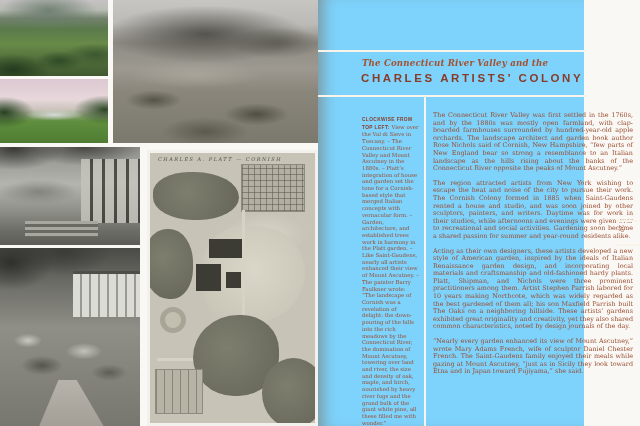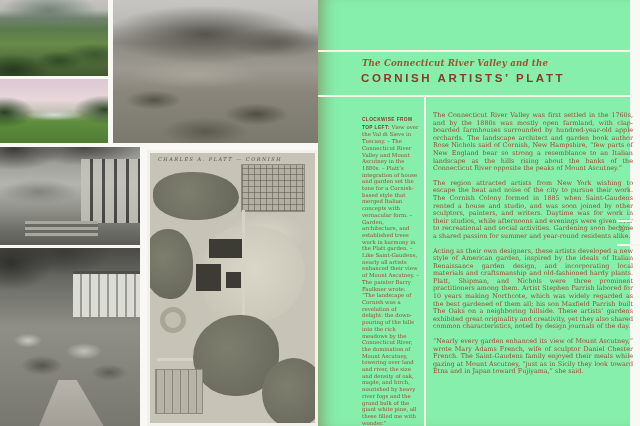--- a/index.html
+++ b/index.html
@@ -96,21 +96,21 @@
     background:#c2bfaf;border:5px solid #a9a596;box-sizing:border-box;}
   .plan-path{position:absolute;background:#d6d2c4;}
   #plan-path-v{left:56%;top:21%;width:3px;height:42%;}
   #plan-path-h{left:4%;top:76%;width:60%;height:3px;}
   #plan-beds{left:3%;top:80%;width:28%;height:16%;background:#b7b4a5;border:1px solid #8d8a7e;
     background-image:repeating-linear-gradient(90deg, rgba(90,88,78,.5) 0 1px, transparent 1px 8px);}
   #plan-title{position:absolute;left:8px;top:3px;right:4px;
     font-size:5px;font-style:italic;letter-spacing:1.5px;color:#55534a;white-space:nowrap;overflow:hidden;}
 
   
-  #right-page{left:318px;top:0;width:312px;height:426px;background:#86efac;
+  #right-page{left:318px;top:0;width:266px;height:426px;background:#7dd3fc;
     box-shadow:inset 14px 0 16px -10px rgba(125,62,25,.45);}
   .rule-h{position:absolute;left:0;right:0;height:2px;background:#faf3e9;}
   #rule-top{top:50px;}
   #rule-mid{top:95px;}
   #rule-v{position:absolute;left:106px;top:97px;bottom:0;width:2px;background:#faf3e9;}
 
   #kicker{left:44px;top:58px;font-size:8.6px;font-style:italic;font-weight:bold;
     color:#a5502e;letter-spacing:.2px;white-space:nowrap;}
   #title-main{left:43px;top:72px;font-family:"Liberation Sans",sans-serif;
     font-size:11.5px;font-weight:bold;letter-spacing:2.6px;color:#8a3a26;white-space:nowrap;}
@@ -173,21 +173,21 @@
       </div>
     </div>
   </div>
 
   <div id="right-page" class="abs">
 
     <div id="rule-top" class="rule-h"></div>
 
     <div id="kicker" class="abs">The Connecticut River Valley and the</div>
 
-    <div id="title-main" class="abs">CORNISH ARTISTS’ PLATT</div>
+    <div id="title-main" class="abs">CHARLES ARTISTS’ COLONY</div>
 
     <div id="rule-mid" class="rule-h"></div>
     <div id="rule-v"></div>
 
     <div id="caption-col" class="abs">
       <span id="caption-lead">CLOCKWISE FROM TOP LEFT:</span><span> View over the Val di Sieve in Tuscany. – The Connecticut River Valley and Mount Ascutney in the 1880s. – Platt’s integration of house and garden set the tone for a Cornish-based style that merged Italian concepts with vernacular form. – Garden, architecture, and established trees work in harmony in the Platt garden. – Like Saint-Gaudens, nearly all artists enhanced their view of Mount Ascutney. – The painter Barry Faulkner wrote: “The landscape of Cornish was a revelation of delight: the down-pouring of the hills into the rich meadows by the Connecticut River, the domination of Mount Ascutney, towering over land and river, the size and density of oak, maple, and birch, nourished by heavy river fogs and the grand bulk of the giant white pine, all these filled me with wonder.”</span>
     </div>
 
     <div id="body-col" class="abs">
       <p>The Connecticut River Valley was first settled in the 1760s, and by the 1880s was mostly open farmland, with clap-boarded farmhouses surrounded by hundred-year-old apple orchards. The landscape architect and garden book author Rose Nichols said of Cornish, New Hampshire, “few parts of New England bear so strong a resemblance to an Italian landscape as the hills rising about the banks of the Connecticut River opposite the peaks of Mount Ascutney.”</p>

